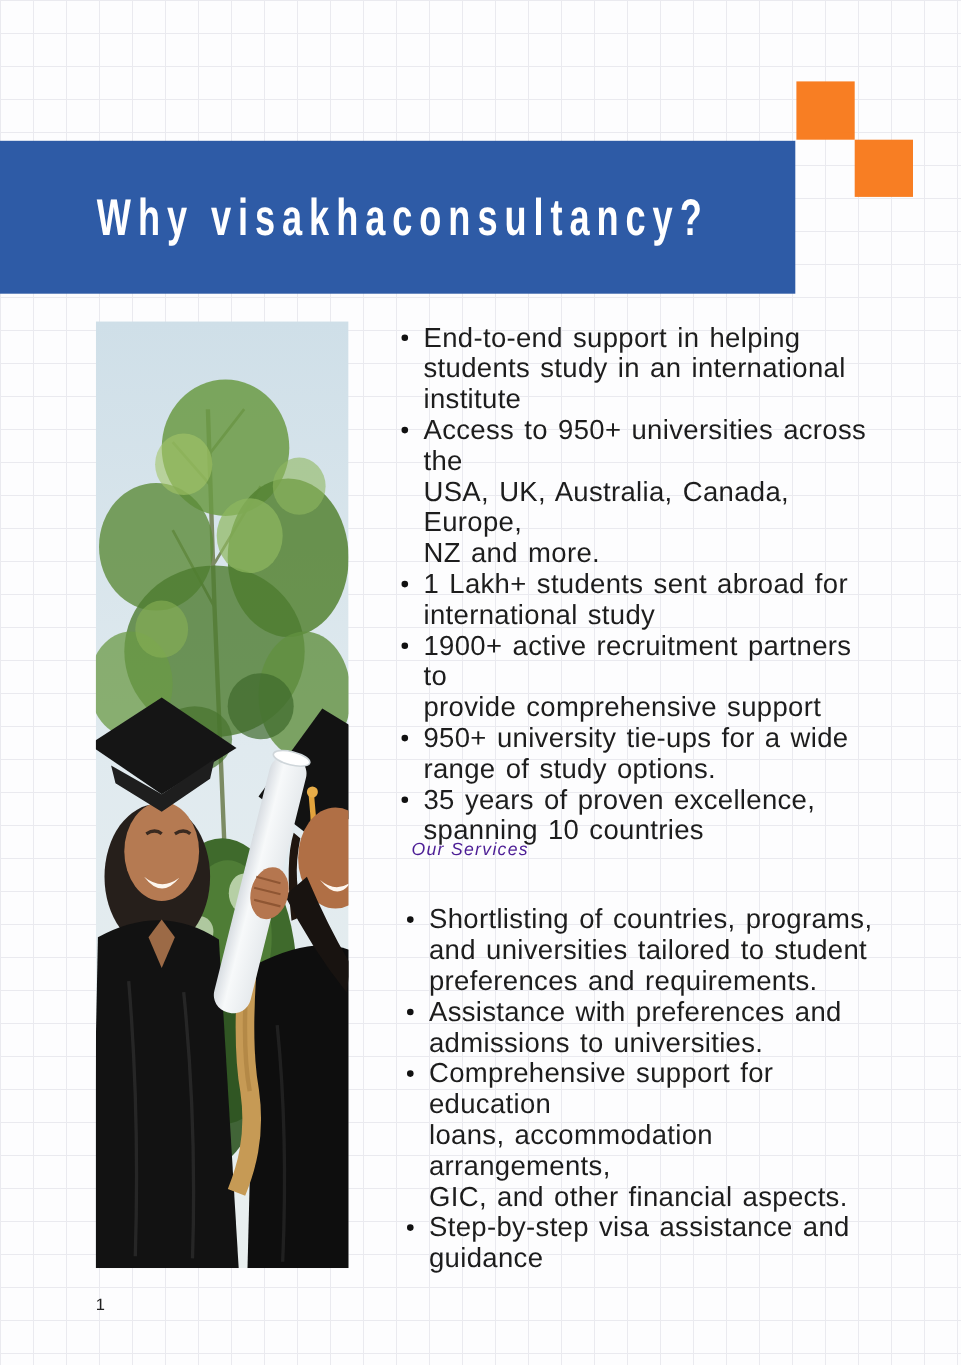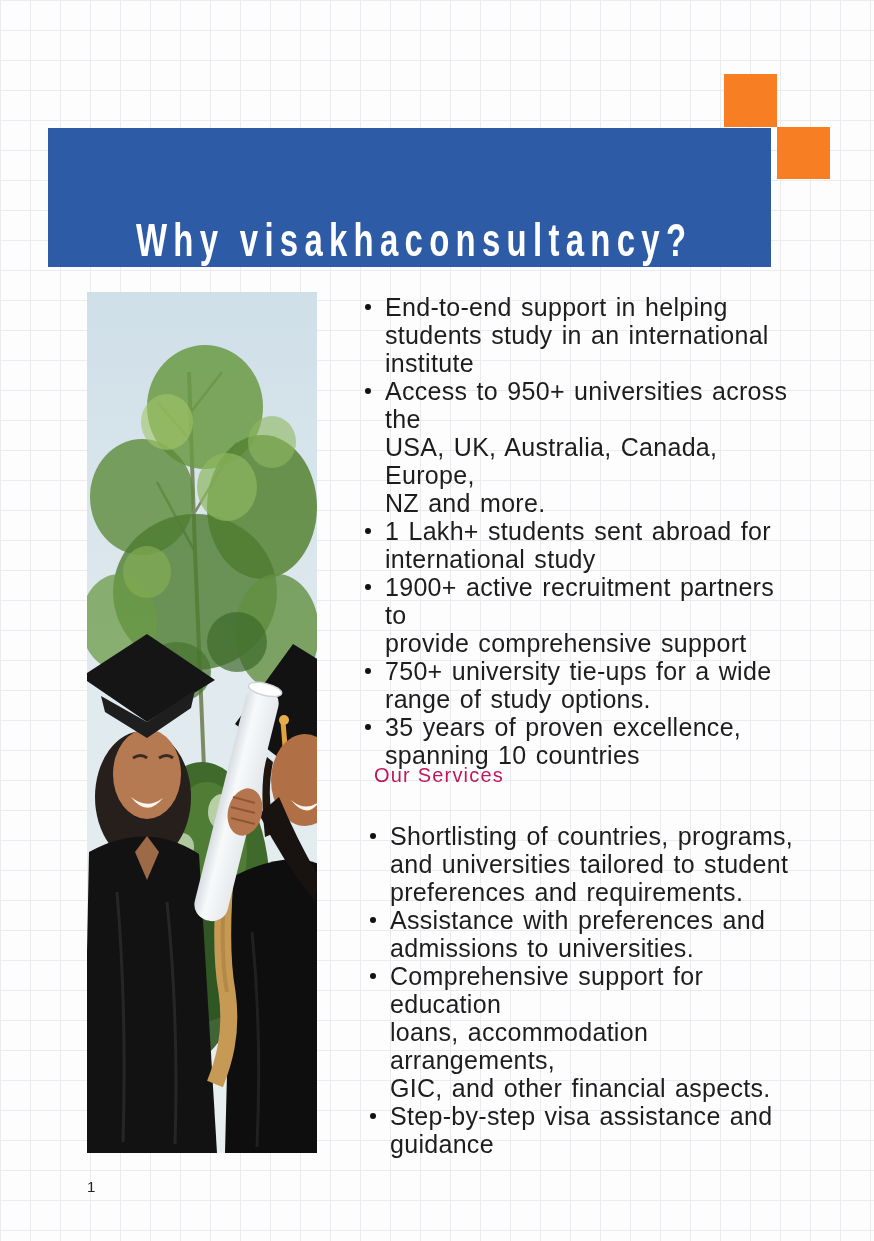--- a/index.html
+++ b/index.html
@@ -16,22 +16,21 @@
     overflow: hidden;
   }
 
   
   .banner {
     position: absolute;
     left: 0; top: 128px;
     width: 723px; height: 139px;
     background: #2e5ba6;
     display: flex;
-    align-items: flex-end;
-    margin-left: 48px;
+    align-items: center;
   }
   .banner h1 {
     margin-left: 88px;
     color: #ffffff;
     font-size: 47px;
     font-weight: 700;
     letter-spacing: 9px;
     white-space: nowrap;
     transform: scaleX(0.70);
     transform-origin: left center;
@@ -71,24 +70,25 @@
     background: #111;
   }
   .bullets li .txt { white-space: pre-line; }
 
   .benefits { left: 364px; top: 293px; }
   .services { left: 369px; top: 822px; }
 
   .services-heading {
     position: absolute;
     left: 374px; top: 764px;
-    font-size: 20px;
+    font-size: 16px;
     font-weight: 400;
     letter-spacing: 1.2px;
-    color: #be185d;
+    color: #4c1d95;
+    font-style: italic;
   }
 
   .page-number {
     position: absolute;
     left: 87px; top: 1178px;
     font-size: 15px;
     color: #222;
   }
 </style>
 </head>
@@ -182,21 +182,21 @@
   <li><span class="dot"></span><span class="txt">End-to-end support in helping
 students study in an international
 institute</span></li>
   <li><span class="dot"></span><span class="txt">Access to 950+ universities across the
 USA, UK, Australia, Canada, Europe,
 NZ and more.</span></li>
   <li><span class="dot"></span><span class="txt">1 Lakh+ students sent abroad for
 international study</span></li>
   <li><span class="dot"></span><span class="txt">1900+ active recruitment partners to
 provide comprehensive support</span></li>
-  <li><span class="dot"></span><span class="txt">750+ university tie-ups for a wide
+  <li><span class="dot"></span><span class="txt">950+ university tie-ups for a wide
 range of study options.</span></li>
   <li><span class="dot"></span><span class="txt">35 years of proven excellence,
 spanning 10 countries</span></li>
 </ul>
 
 <div class="services-heading">Our Services</div>
 
 <ul class="bullets services">
   <li><span class="dot"></span><span class="txt">Shortlisting of countries, programs,
 and universities tailored to student

